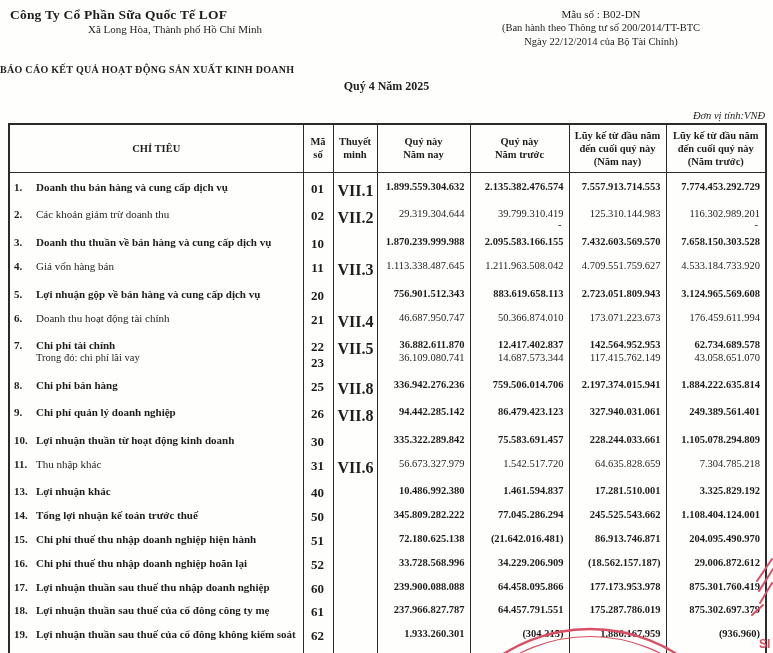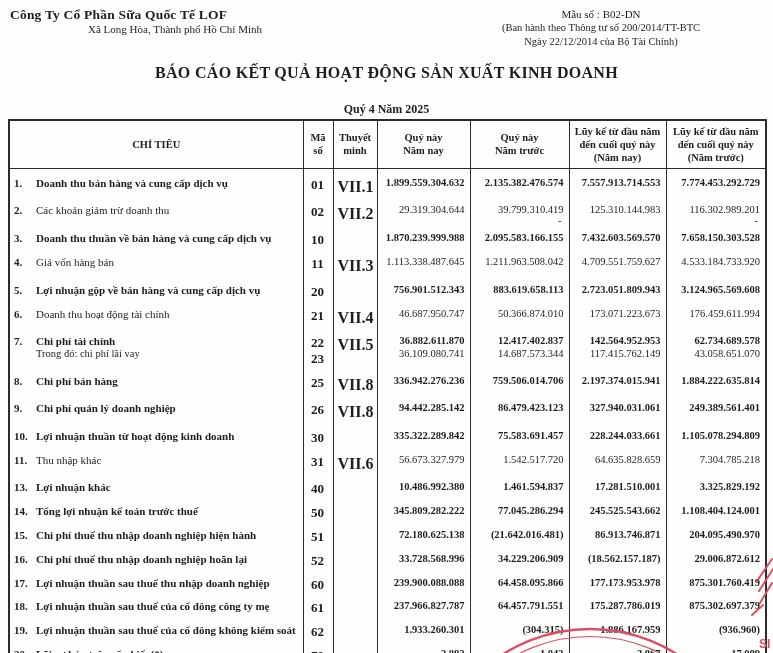--- a/index.html
+++ b/index.html
@@ -9,22 +9,22 @@
     background:#fefefdff; overflow:hidden; color:#1d1d1d;
     font-family:"Liberation Serif","DejaVu Serif",serif;
   }
   .doc-header { display:flex; justify-content:space-between; padding:7px 2px 0 10px; }
   .company-block { width:390px; }
   .company-name { font-weight:bold; font-size:13.5px; letter-spacing:.2px; }
   .address-line1 { font-size:11.5px; margin-top:4px; padding-left:2px; }
   .address-line2 { font-size:11px; text-align:center; width:330px; }
   .form-block { width:340px; text-align:center; font-size:10.5px; line-height:1.3; padding-top:0; }
   .form-no { font-size:11px; }
-  .report-title { text-align:center; font-weight:bold; font-size:16px; margin-top:15px; letter-spacing:.3px; }
-  .report-subtitle { text-align:center; font-weight:bold; font-size:12px; margin-top:20px; }
+  .report-title { text-align:left; font-weight:bold; font-size:10px; margin-top:15px; letter-spacing:.3px; }
+  .report-subtitle { text-align:center; font-weight:bold; font-size:12px; margin-top:4px; }
   .unit-note { text-align:right; font-style:italic; font-size:10.5px; padding-right:8px; margin-top:16px; }
   table.report {
     border-collapse:collapse; table-layout:fixed; width:757px;
     margin:2px 8px 0 8px; font-size:10.5px;
     border:2px solid #2b2b2b;
   }
   .report th {
     border:1px solid #2b2b2b; border-bottom:1.5px solid #2b2b2b;
     font-weight:bold; white-space:pre-line; padding:4px 2px; font-size:10.5px; line-height:1.25;
     vertical-align:middle;
@@ -65,20 +65,21 @@
     <div class="form-block">
       <div class="form-no">Mẫu số : B02-DN</div>
       <div>(Ban hành theo Thông tư số 200/2014/TT-BTC</div>
       <div>Ngày 22/12/2014 của Bộ Tài Chính)</div>
     </div>
   </div>
 
   <div class="report-title">BÁO CÁO KẾT QUẢ HOẠT ĐỘNG SẢN XUẤT KINH DOANH</div>
   <div class="report-subtitle">Quý 4 Năm 2025</div>
 
+  <div class="unit-note">Đơn vị tính:VNĐ</div>
 
   <table class="report">
     <colgroup>
       <col style="width:294px">
         <col style="width:30px">
         <col style="width:44px">
       <col style="width:93px">
         <col style="width:99px">
         <col style="width:97px">
         <col style="width:100px">

